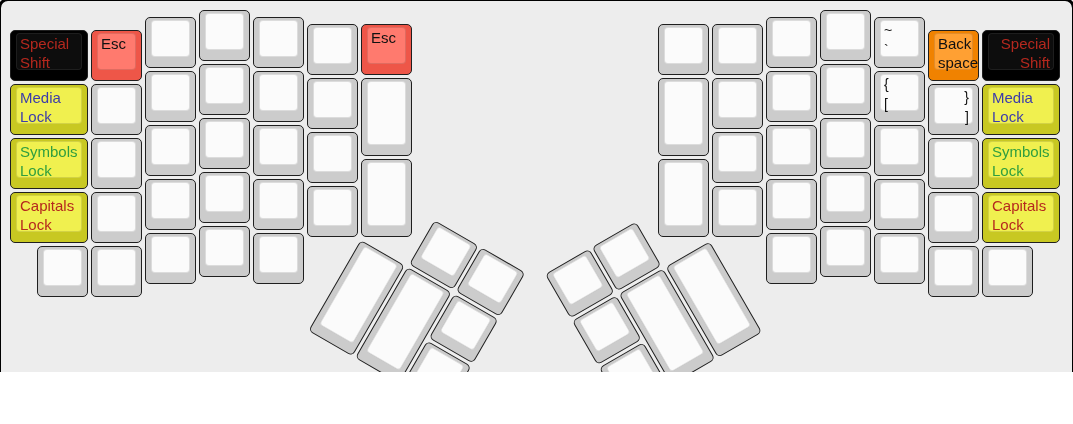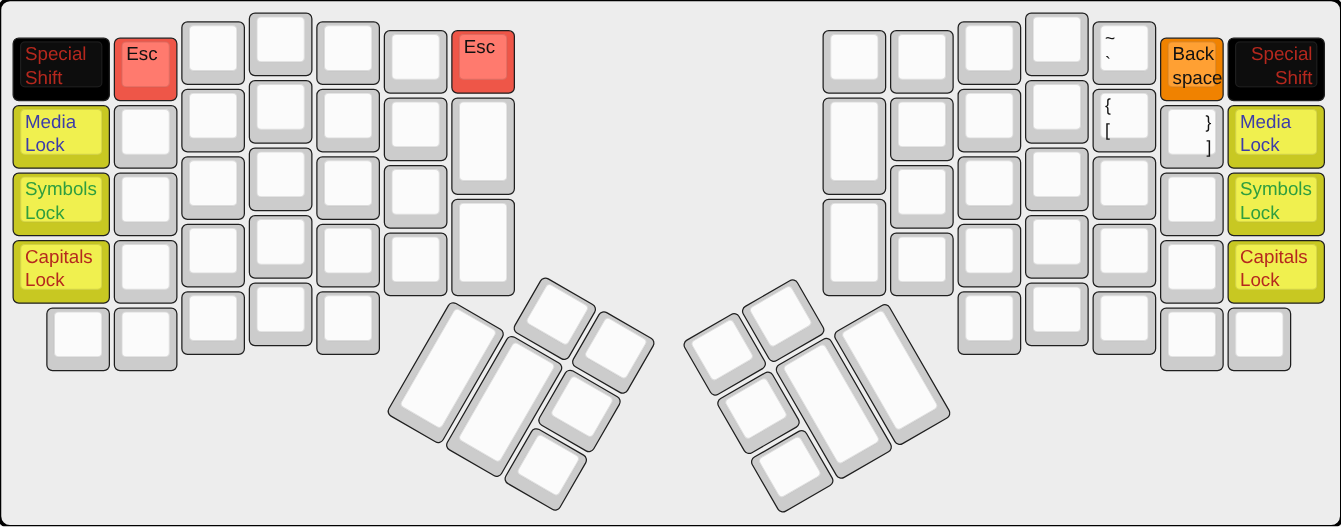--- a/index.html
+++ b/index.html
@@ -1,16 +1,16 @@
 <!DOCTYPE html>
 <html><head>
 <meta charset="utf-8">
 <style>
   html,body{margin:0;padding:0;background:#ffffff;}
-  #page{position:relative;width:1073px;height:424px;background:#ffffff;overflow:hidden;
+  #page{position:relative;width:1073px;height:372px;background:#ffffff;overflow:hidden;
         font-family:"Liberation Sans", sans-serif;}
   #kb{position:absolute;left:0;top:0;width:1073px;height:421px;background:#ededed;overflow:hidden;}
   #frame{position:absolute;left:-2px;top:-2px;right:-2px;bottom:-2px;
          border:3px solid #000;border-radius:10px;pointer-events:none;}
   .cluster{position:absolute;left:0;top:0;width:100%;height:100%;}
   .key{position:absolute;box-sizing:border-box;border:1px solid #1f1f1f;border-radius:5px;}
   .keytop{position:absolute;left:5px;right:5px;top:2px;bottom:10px;border-radius:4px;
           box-sizing:border-box;border:1px solid rgba(0,0,0,0.12);overflow:visible;}
   .key.black .keytop{border-color:rgba(255,255,255,0.07);}
   .txt-legend{position:absolute;left:3px;right:3px;top:0;margin:0;

